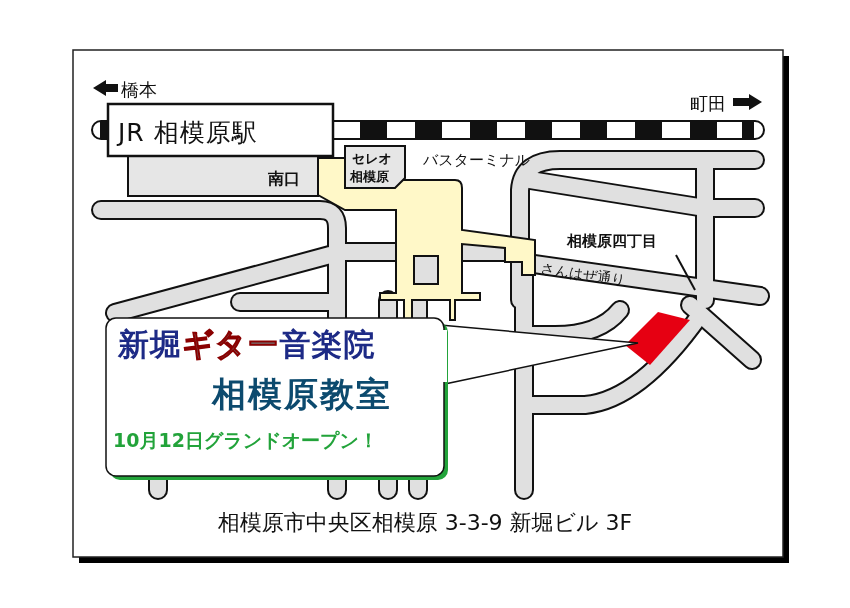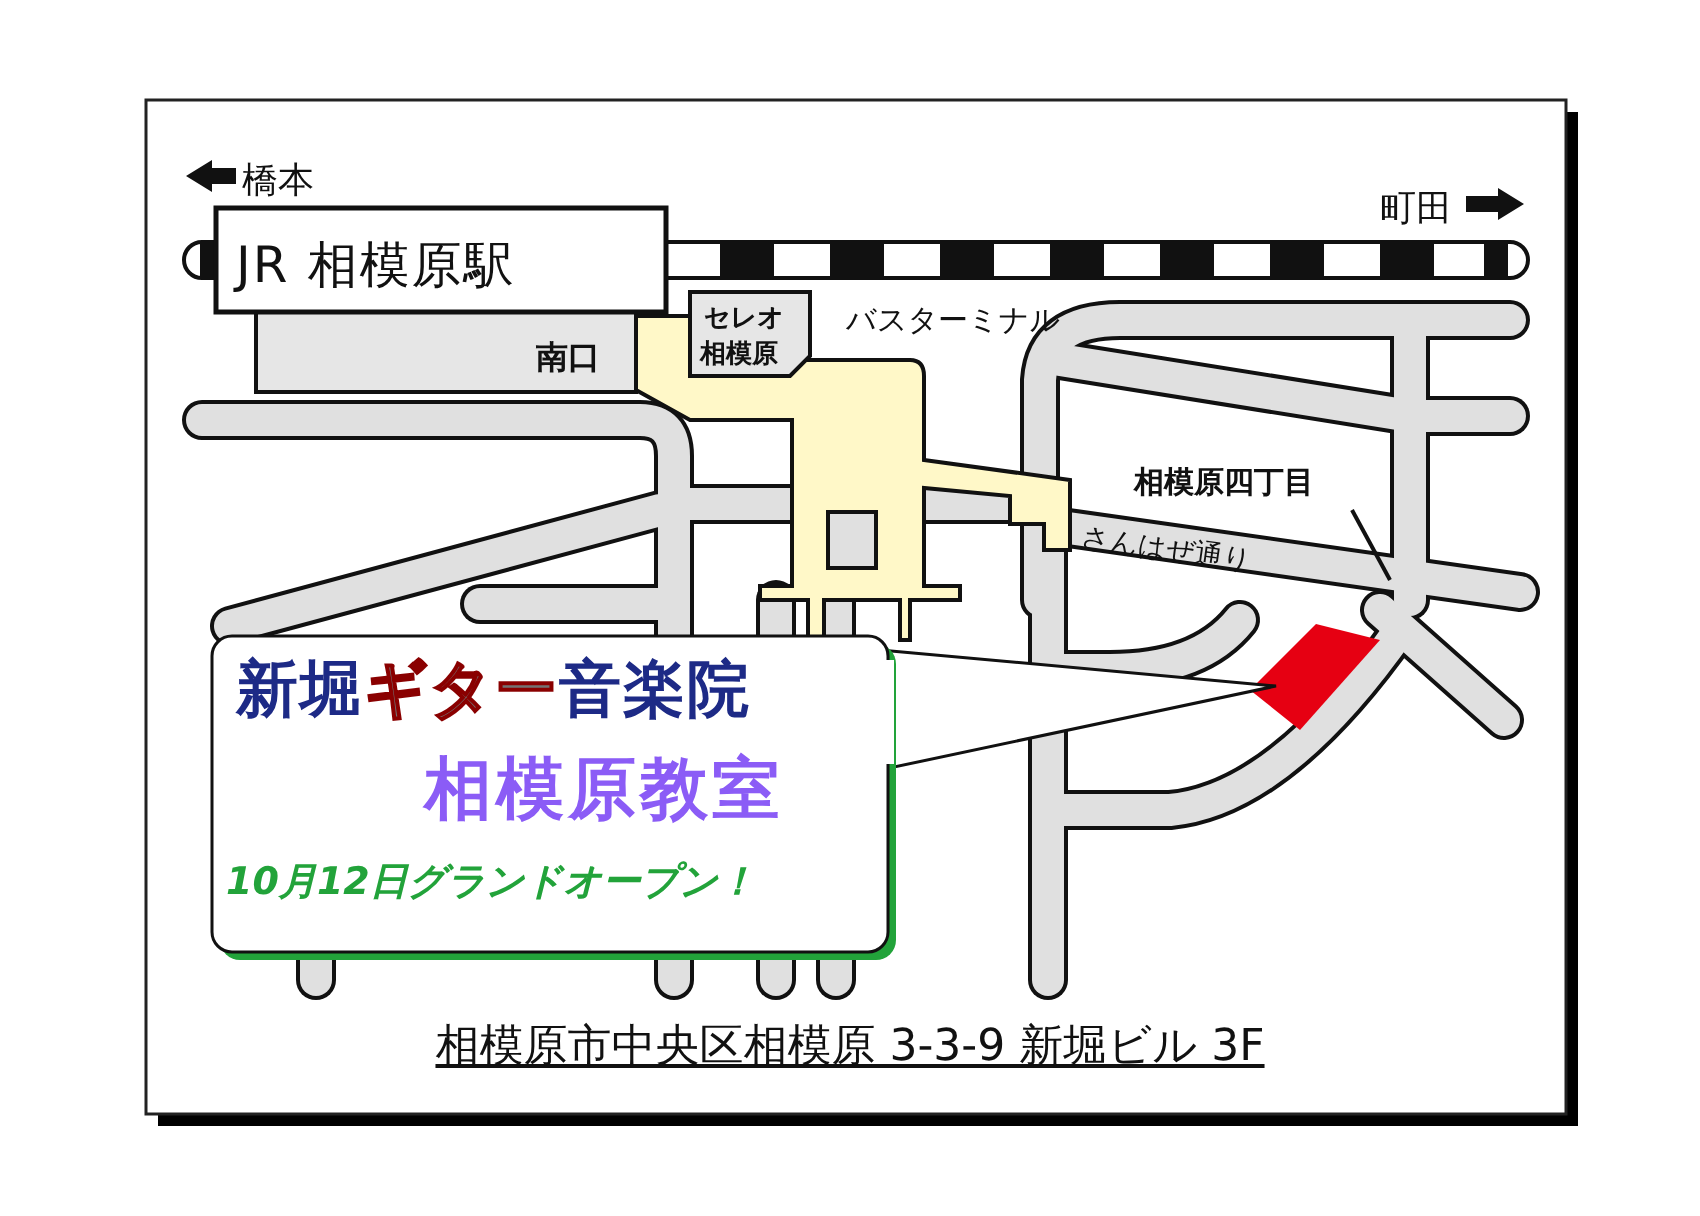--- a/index.html
+++ b/index.html
@@ -6,24 +6,24 @@
     body { width: 850px; height: 608px; position: relative; overflow: hidden;
            font-family: "DejaVu Sans", "Liberation Sans", sans-serif; }
     #map { position: absolute; left: 0; top: 0; }
     .lbl { font-family: "DejaVu Sans", "Liberation Sans", sans-serif; }
     .callout-text { position: absolute; font-weight: bold; white-space: nowrap;
                     font-family: "DejaVu Sans", "Liberation Sans", sans-serif; }
     #school-name { left: 118px; top: 324px; font-size: 31px; letter-spacing: 1px; }
     #school-name .n1 { color: #1d2a86; text-align: center; }
     #school-name .n2 { color: #737373; -webkit-text-stroke: 1px #8a0000; }
     #school-name .n3 { color: #1d2a86; }
-    #school-branch { left: 212px; top: 372px; font-size: 34px; color: #8b5cf6; letter-spacing: 2px; }
-    #school-open { left: 113px; top: 428px; font-size: 19px; color: #22a33a; font-style: italic; }
+    #school-branch { left: 212px; top: 372px; font-size: 34px; color: #0c4a6e; letter-spacing: 2px; }
+    #school-open { left: 113px; top: 428px; font-size: 19px; color: #22a33a; }
     #address { position: absolute; left: 0; width: 850px; top: 508px; text-align: center;
-               font-size: 22px; color: #111; font-family: "DejaVu Sans", "Liberation Sans", sans-serif; text-decoration: underline; }
+               font-size: 22px; color: #111; font-family: "DejaVu Sans", "Liberation Sans", sans-serif; }
     .stn-label { position: absolute; font-weight: normal; font-size: 25px; color: #111;
                  left: 118px; top: 116px; letter-spacing: 1px; }
   </style>
 </head>
 <body>
 
 <svg id="map" width="850" height="608" viewBox="0 0 850 608" xmlns="http://www.w3.org/2000/svg">
 
   <rect x="79" y="56" width="710" height="507" fill="#000"></rect>
 

